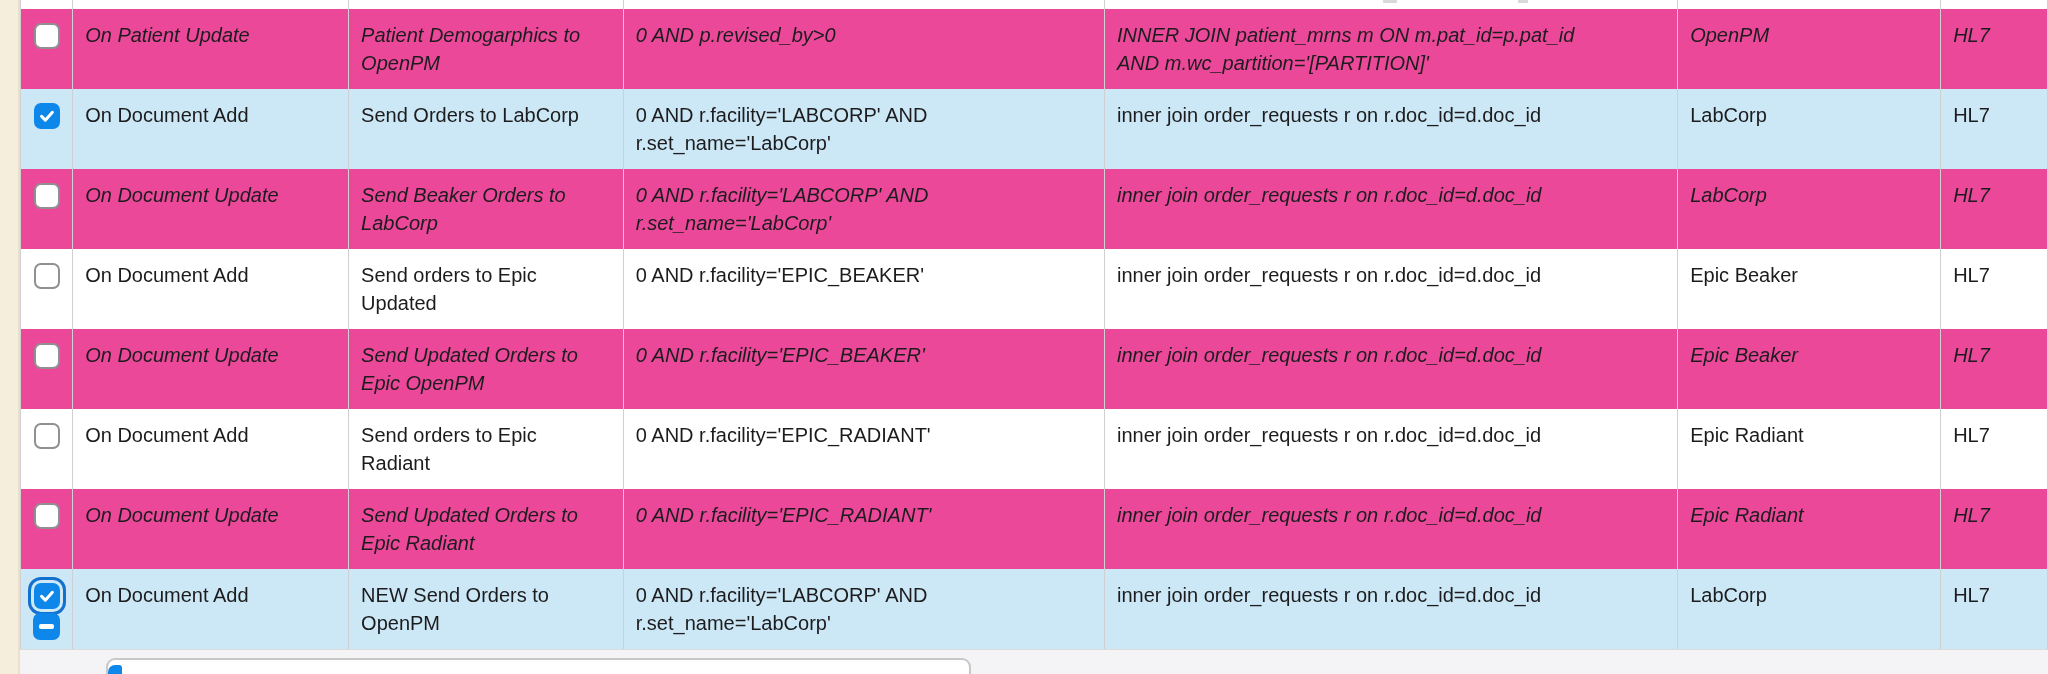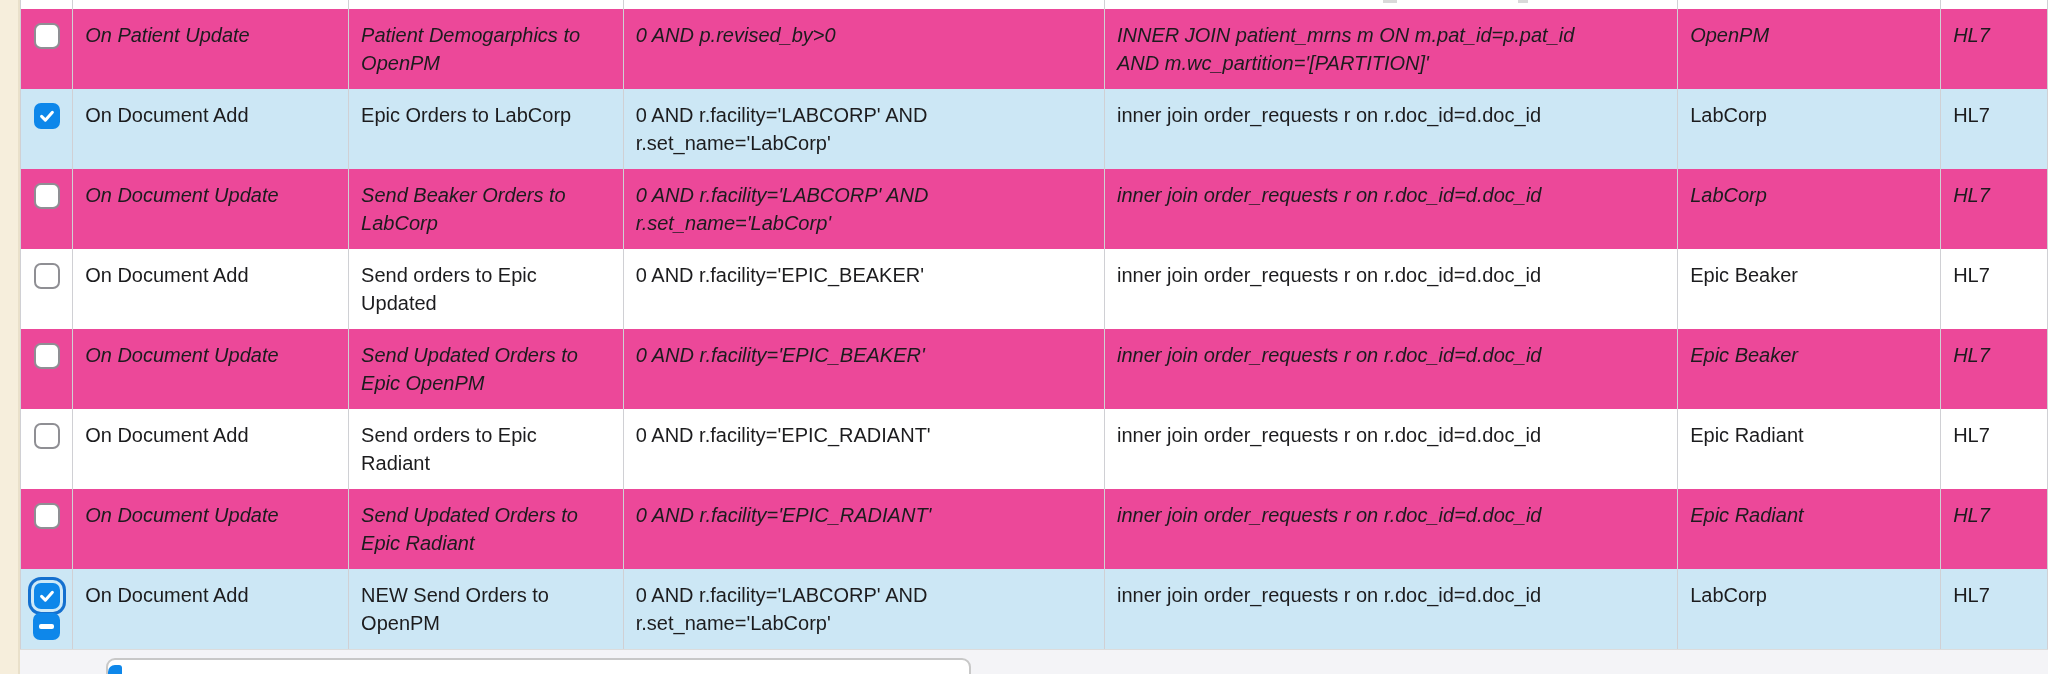--- a/index.html
+++ b/index.html
@@ -105,21 +105,21 @@
       <span class="checkbox">
         <svg viewBox="0 0 24 24">
           <path d="M5.5 12.5 L10 17 L18.5 7.5" fill="none" stroke="#ffffff" stroke-width="3.6" stroke-linecap="round" stroke-linejoin="round"></path>
         </svg>
       </span>
     </td>
     <td class="c-event">
       <span>On Document Add</span>
     </td>
     <td class="c-desc">
-      <span>Epic Orders to LabCorp</span>
+      <span>Send Orders to LabCorp</span>
     </td>
     <td class="c-cond">
       <span>0 AND r.facility='LABCORP' AND r.set_name='LabCorp'</span>
     </td>
     <td class="c-join">
       <span>inner join order_requests r on r.doc_id=d.doc_id</span>
     </td>
     <td class="c-dest">
       <span>LabCorp</span>
     </td>

